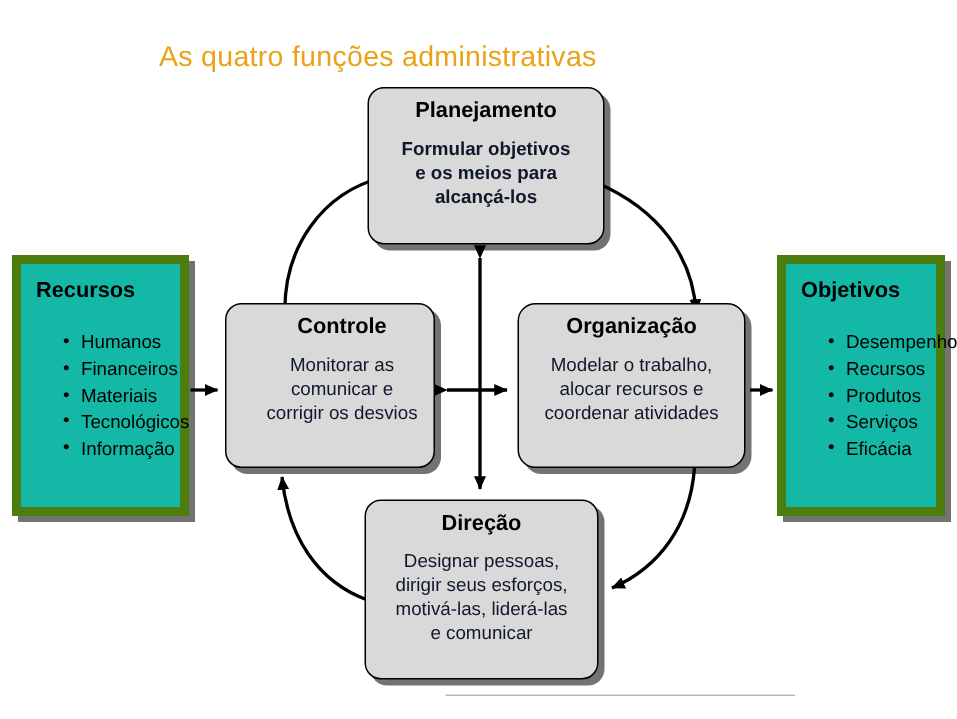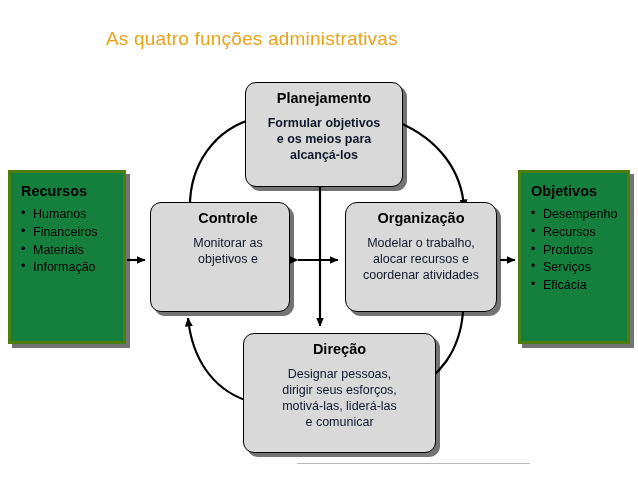--- a/index.html
+++ b/index.html
@@ -67,60 +67,59 @@
   }
   .fn-desc.bold {
     font-weight: bold;
   }
 
   #box-planejamento {
     left: 245px;
     top: 58px;
     width: 158px;
     height: 105px;
-    margin-top: 24px;
   }
   #box-controle {
     left: 150px;
     top: 202px;
     width: 140px;
     height: 110px;
     padding-left: 22px;
   }
   #box-organizacao {
     left: 345px;
     top: 202px;
     width: 152px;
     height: 110px;
     border-radius: 12px;
   }
   #box-direcao {
     left: 243px;
     top: 333px;
-    width: 193px;
+    width: 156px;
     height: 120px;
   }
 
   
   .side-box {
     position: absolute;
-    background: #15803d;
-    border: 3px solid #4d7c0f;
+    background: #14b8a6;
+    border: 6px solid #4d7c0f;
     box-shadow: 4px 4px 0 0 rgba(0,0,0,0.55);
     box-sizing: border-box;
     padding: 10px 4px 8px 10px;
   }
   .side-title {
     font-size: 14.5px;
     font-weight: bold;
     color: #000;
     margin-bottom: 7px;
   }
   .side-list {
-    margin: 0;
+    margin: 18px;
     padding: 0;
     list-style: none;
   }
   .side-list li {
     font-size: 12.5px;
     color: #000;
     line-height: 1.42;
     padding-left: 12px;
     position: relative;
     white-space: nowrap;
@@ -212,21 +211,22 @@
       <span>Formular objetivos</span><br>
       <span>e os meios para</span><br>
       <span>alcançá-los</span>
     </div>
   </div>
 
   <div class="fn-box" id="box-controle">
     <div class="fn-title">Controle</div>
     <div class="fn-desc">
       <span>Monitorar as</span><br>
-      <span>objetivos e</span><br>
+      <span>comunicar e</span><br>
+      <span>corrigir os desvios</span>
     </div>
   </div>
 
   <div class="fn-box" id="box-organizacao">
     <div class="fn-title">Organização</div>
     <div class="fn-desc">
       <span>Modelar o trabalho,</span><br>
       <span>alocar recursos e</span><br>
       <span>coordenar atividades</span>
     </div>
@@ -241,20 +241,21 @@
       <span>e comunicar</span>
     </div>
   </div>
 
   <div class="side-box" id="box-recursos">
     <div class="side-title">Recursos</div>
     <ul class="side-list">
       <li>Humanos</li>
       <li>Financeiros</li>
       <li>Materiais</li>
+      <li>Tecnológicos</li>
       <li>Informação</li>
     </ul>
   </div>
 
   <div class="side-box" id="box-resultados">
     <div class="side-title">Objetivos</div>
     <ul class="side-list">
       <li>Desempenho</li>
       <li>Recursos</li>
       <li>Produtos</li>

